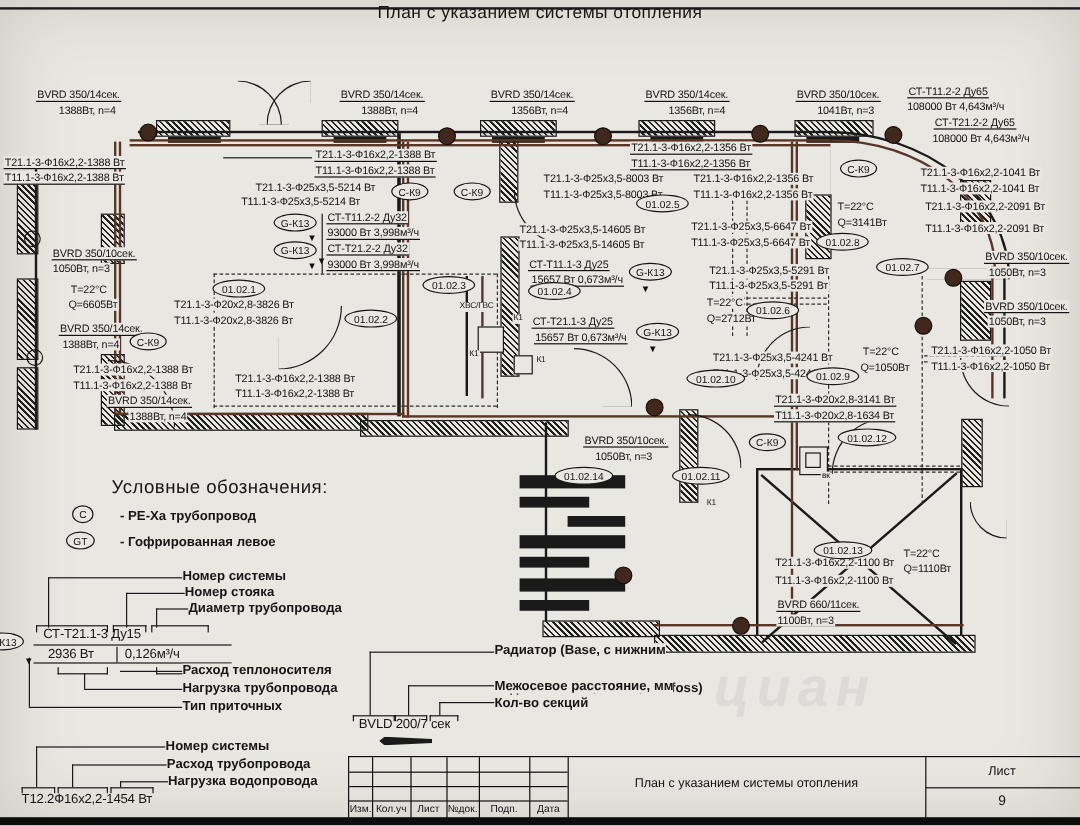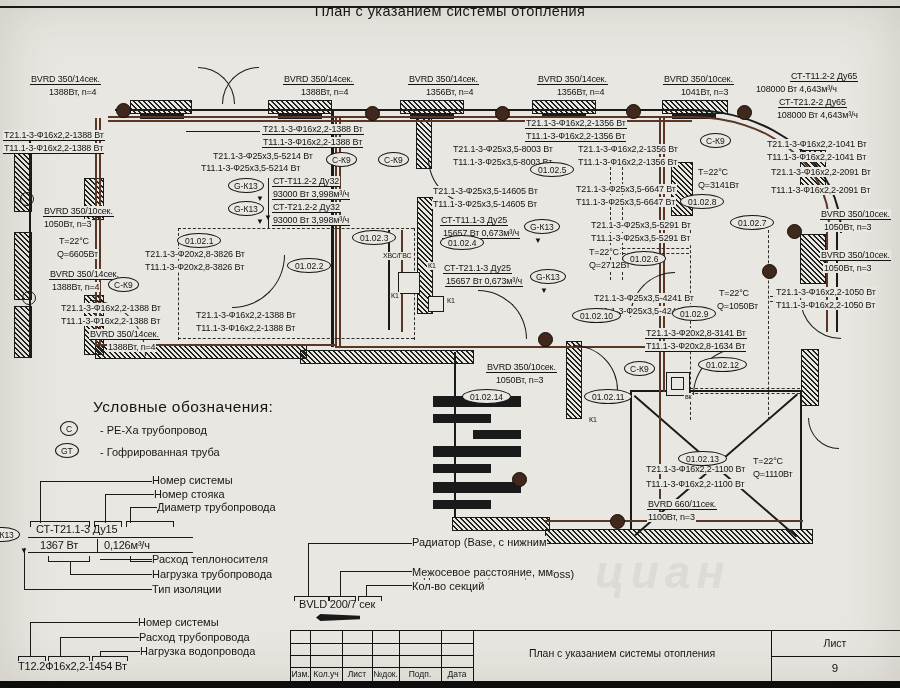--- a/index.html
+++ b/index.html
@@ -33,21 +33,21 @@
   .lbl{position:absolute;font-size:9px;line-height:1.15;letter-spacing:-.15px;color:#141414;
     background:#e9e7e1;white-space:nowrap;padding:0 1px;z-index:5;}
   .lbl.u{border-bottom:1px solid #141414;}
   .lbl.s{font-size:7px;}
   .tag{position:absolute;font-size:8.5px;border:1.3px solid #161616;border-radius:50%;
     padding:1.5px 7px;background:#e9e7e1;white-space:nowrap;z-index:6;color:#141414;}
   .node{position:absolute;font-size:8.5px;border:1.3px solid #161616;border-radius:50%;
     padding:1.5px 5px;background:#e9e7e1;white-space:nowrap;z-index:6;color:#141414;}
   .arr{position:absolute;font-size:8px;z-index:6;color:#111;}
   .t15{position:absolute;font-size:15.5px;letter-spacing:.4px;white-space:nowrap;z-index:5;color:#161616;}
-  .t11{position:absolute;font-size:11px;white-space:nowrap;z-index:5;color:#161616;background:#e9e7e1;}
+  .t11{position:absolute;font-size:11px;white-space:nowrap;z-index:5;color:#161616;background:#e9e7e1;font-weight:bold;}
   .ex{position:absolute;font-size:11px;letter-spacing:-.2px;white-space:nowrap;z-index:5;color:#161616;}
   
   .tblock{position:absolute;left:290px;top:630px;width:610px;height:51px;
     border-top:1.8px solid #111;border-left:1.8px solid #111;z-index:4;}
   .tb-l{position:absolute;background:#111;}
   .tb-cell{position:absolute;top:38px;font-size:8.5px;text-align:center;white-space:nowrap;color:#141414;}
   .tb-title{position:absolute;left:182px;width:298px;top:16px;text-align:center;font-size:10.5px;color:#141414;}
   .tb-sheet-label{position:absolute;left:480px;width:128px;top:6px;text-align:center;font-size:10.5px;color:#141414;}
   .tb-sheet-num{position:absolute;left:480px;width:128px;top:31px;text-align:center;font-size:11.5px;color:#141414;}
   .botbar{position:absolute;left:0;top:681px;width:900px;height:7px;background:#0d0d0d;z-index:7;}
@@ -76,21 +76,21 @@
       <span class="lbl u" style="left: 272px; top: 176px;">СТ-Т11.2-2  Ду32</span>
       <span class="lbl u" style="left: 272px; top: 189px;">93000 Вт  3,998м³/ч</span>
       <span class="lbl u" style="left: 272px; top: 202px;">СТ-Т21.2-2  Ду32</span>
       <span class="lbl u" style="left: 272px; top: 215px;">93000 Вт  3,998м³/ч</span>
       <span class="lbl u" style="left: 408px; top: 74px;">BVRD 350/14сек.</span>
       <span class="lbl" style="left: 425px; top: 87px;">1356Вт, n=4</span>
       <span class="lbl u" style="left: 537px; top: 74px;">BVRD 350/14сек.</span>
       <span class="lbl" style="left: 556px; top: 87px;">1356Вт, n=4</span>
       <span class="lbl u" style="left: 663px; top: 74px;">BVRD 350/10сек.</span>
       <span class="lbl" style="left: 680px; top: 87px;">1041Вт, n=3</span>
-      <span class="lbl u" style="left: 790px; top: 71px;">СТ-Т11.2-2  Ду65</span>
+      <span class="lbl u" style="left: 756px; top: 71px;">СТ-Т11.2-2  Ду65</span>
       <span class="lbl" style="left: 755px; top: 84px;">108000 Вт 4,643м³/ч</span>
       <span class="lbl u" style="left: 778px; top: 97px;">СТ-Т21.2-2  Ду65</span>
       <span class="lbl" style="left: 776px; top: 110px;">108000 Вт 4,643м³/ч</span>
       <span class="lbl u" style="left: 525px; top: 118px;">Т21.1-3-Ф16х2,2-1356 Вт</span>
       <span class="lbl u" style="left: 525px; top: 131px;">Т11.1-3-Ф16х2,2-1356 Вт</span>
       <span class="lbl" style="left: 577px; top: 144px;">Т21.1-3-Ф16х2,2-1356 Вт</span>
       <span class="lbl" style="left: 577px; top: 157px;">Т11.1-3-Ф16х2,2-1356 Вт</span>
       <span class="lbl" style="left: 452px; top: 144px;">Т21.1-3-Ф25х3,5-8003 Вт</span>
       <span class="lbl" style="left: 452px; top: 157px;">Т11.1-3-Ф25х3,5-8003 Вт</span>
       <span class="lbl" style="left: 432px; top: 186px;">Т21.1-3-Ф25х3,5-14605 Вт</span>
@@ -154,21 +154,21 @@
       <span class="tag" style="left: 177px; top: 233px;">01.02.1</span>
       <span class="tag" style="left: 287px; top: 258px;">01.02.2</span>
       <span class="tag" style="left: 352px; top: 230px;">01.02.3</span>
       <span class="tag" style="left: 440px; top: 235px;">01.02.4</span>
       <span class="tag" style="left: 530px; top: 162px;">01.02.5</span>
       <span class="tag" style="left: 622px; top: 251px;">01.02.6</span>
       <span class="tag" style="left: 730px; top: 215px;">01.02.7</span>
       <span class="tag" style="left: 680px; top: 194px;">01.02.8</span>
       <span class="tag" style="left: 672px; top: 306px;">01.02.9</span>
       <span class="tag" style="left: 572px; top: 308px;">01.02.10</span>
-      <span class="tag" style="left: 584px; top: 389px;">01.02.11</span>
+      <span class="tag" style="left: 560px; top: 389px;">01.02.11</span>
       <span class="tag" style="left: 698px; top: 357px;">01.02.12</span>
       <span class="tag" style="left: 678px; top: 451px;">01.02.13</span>
       <span class="tag" style="left: 462px; top: 389px;">01.02.14</span>
       <span class="node" style="left: 326px; top: 152px;">С-К9</span>
       <span class="node" style="left: 378px; top: 152px;">С-К9</span>
       <span class="node" style="left: 700px; top: 133px;">С-К9</span>
       <span class="node" style="left: 108px; top: 277px;">С-К9</span>
       <span class="node" style="left: 624px; top: 361px;">С-К9</span>
       <span class="node" style="left: 228px; top: 178px;">G-К13</span>
       <span class="node" style="left: 228px; top: 201px;">G-К13</span>
@@ -177,31 +177,31 @@
       <span class="arr" style="left: 264px; top: 213px;">▼</span>
       <span class="arr" style="left: 256px; top: 194px;">▼</span>
       <span class="arr" style="left: 256px; top: 217px;">▼</span>
       <span class="arr" style="left: 534px; top: 236px;">▼</span>
       <span class="arr" style="left: 540px; top: 286px;">▼</span>
       <span class="arr" style="left: 20px; top: 546px;">▼</span>
       <span class="t15" style="left: 93px; top: 398px;">Условные обозначения:</span>
       <span class="node" style="left: 60px; top: 421px;">С</span>
       <span class="t11" style="left: 100px; top: 424px;">- PE-Ха трубопровод</span>
       <span class="node" style="left: 55px; top: 443px;">GT</span>
-      <span class="t11" style="left: 100px; top: 446px;">- Гофрированная труба</span>
+      <span class="t11" style="left: 100px; top: 446px;">- Гофрированная левое</span>
       <span class="t11" style="left: 152px; top: 474px;">Номер системы</span>
       <span class="t11" style="left: 154px; top: 488px;">Номер стояка</span>
       <span class="t11" style="left: 157px; top: 501px;">Диаметр трубопровода</span>
       <span class="node" style="left: -16px; top: 527px;">G-К13</span>
       <span class="ex" style="left: 36px; top: 523px;">СТ-Т21.1-3   Ду15</span>
-      <span class="ex" style="left: 40px; top: 539px;">1367 Вт</span>
+      <span class="ex" style="left: 40px; top: 539px;">2936 Вт</span>
       <span class="ex" style="left: 104px; top: 539px;">0,126м³/ч</span>
       <span class="t11" style="left: 152px; top: 553px;">Расход теплоносителя</span>
       <span class="t11" style="left: 152px; top: 568px;">Нагрузка трубопровода</span>
-      <span class="t11" style="left: 152px; top: 583px;">Тип изоляции</span>
+      <span class="t11" style="left: 152px; top: 583px;">Тип приточных</span>
       <span class="t11" style="left: 138px; top: 616px;">Номер системы</span>
       <span class="t11" style="left: 139px; top: 631px;">Расход трубопровода</span>
       <span class="t11" style="left: 140px; top: 645px;">Нагрузка водопровода</span>
       <span class="ex" style="left: 18px; top: 660px;">Т12.2Ф16х2,2-1454 Вт</span>
       <span class="t11" style="left: 412px; top: 536px;">Радиатор (Base, с нижним</span>
       <span class="t11" style="left: 412px; top: 568px;">подключением, левое, Danfoss)</span>
       <span class="t11" style="left: 412px; top: 566px;">Межосевое расстояние, мм</span>
       <span class="t11" style="left: 412px; top: 580px;">Кол-во секций</span>
       <span class="ex" style="left: 299px; top: 598px;">BVLD 200/7 сек</span>
       <div class="g hz" style="left: 0px; top: 6px; width: 900px; height: 2px;"></div>

